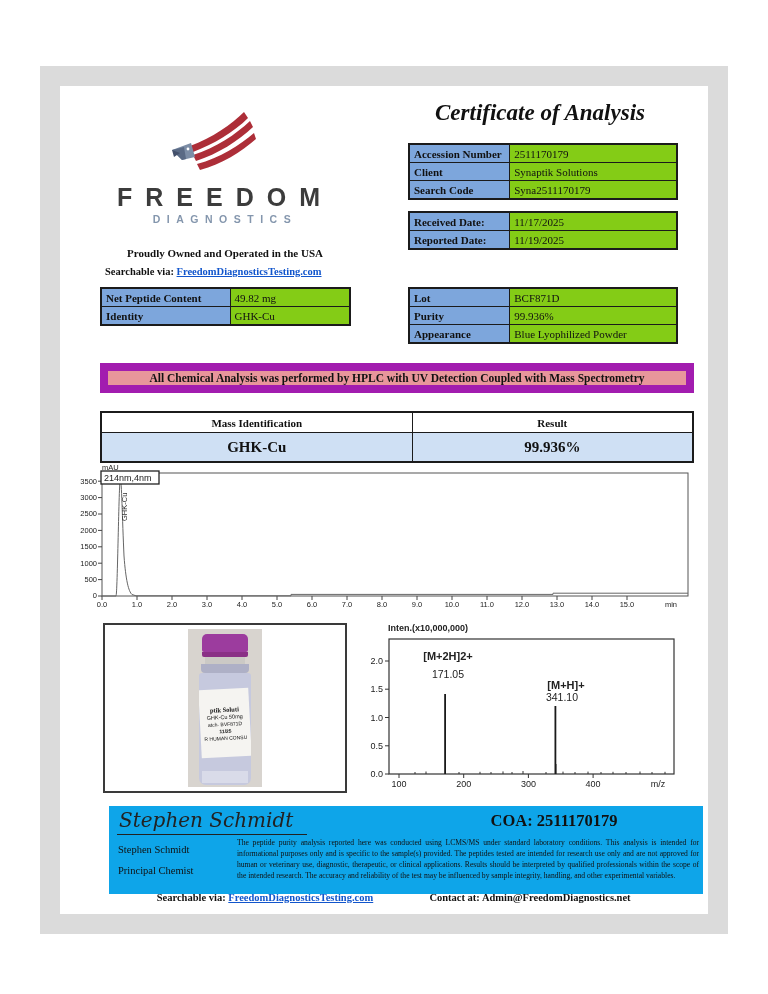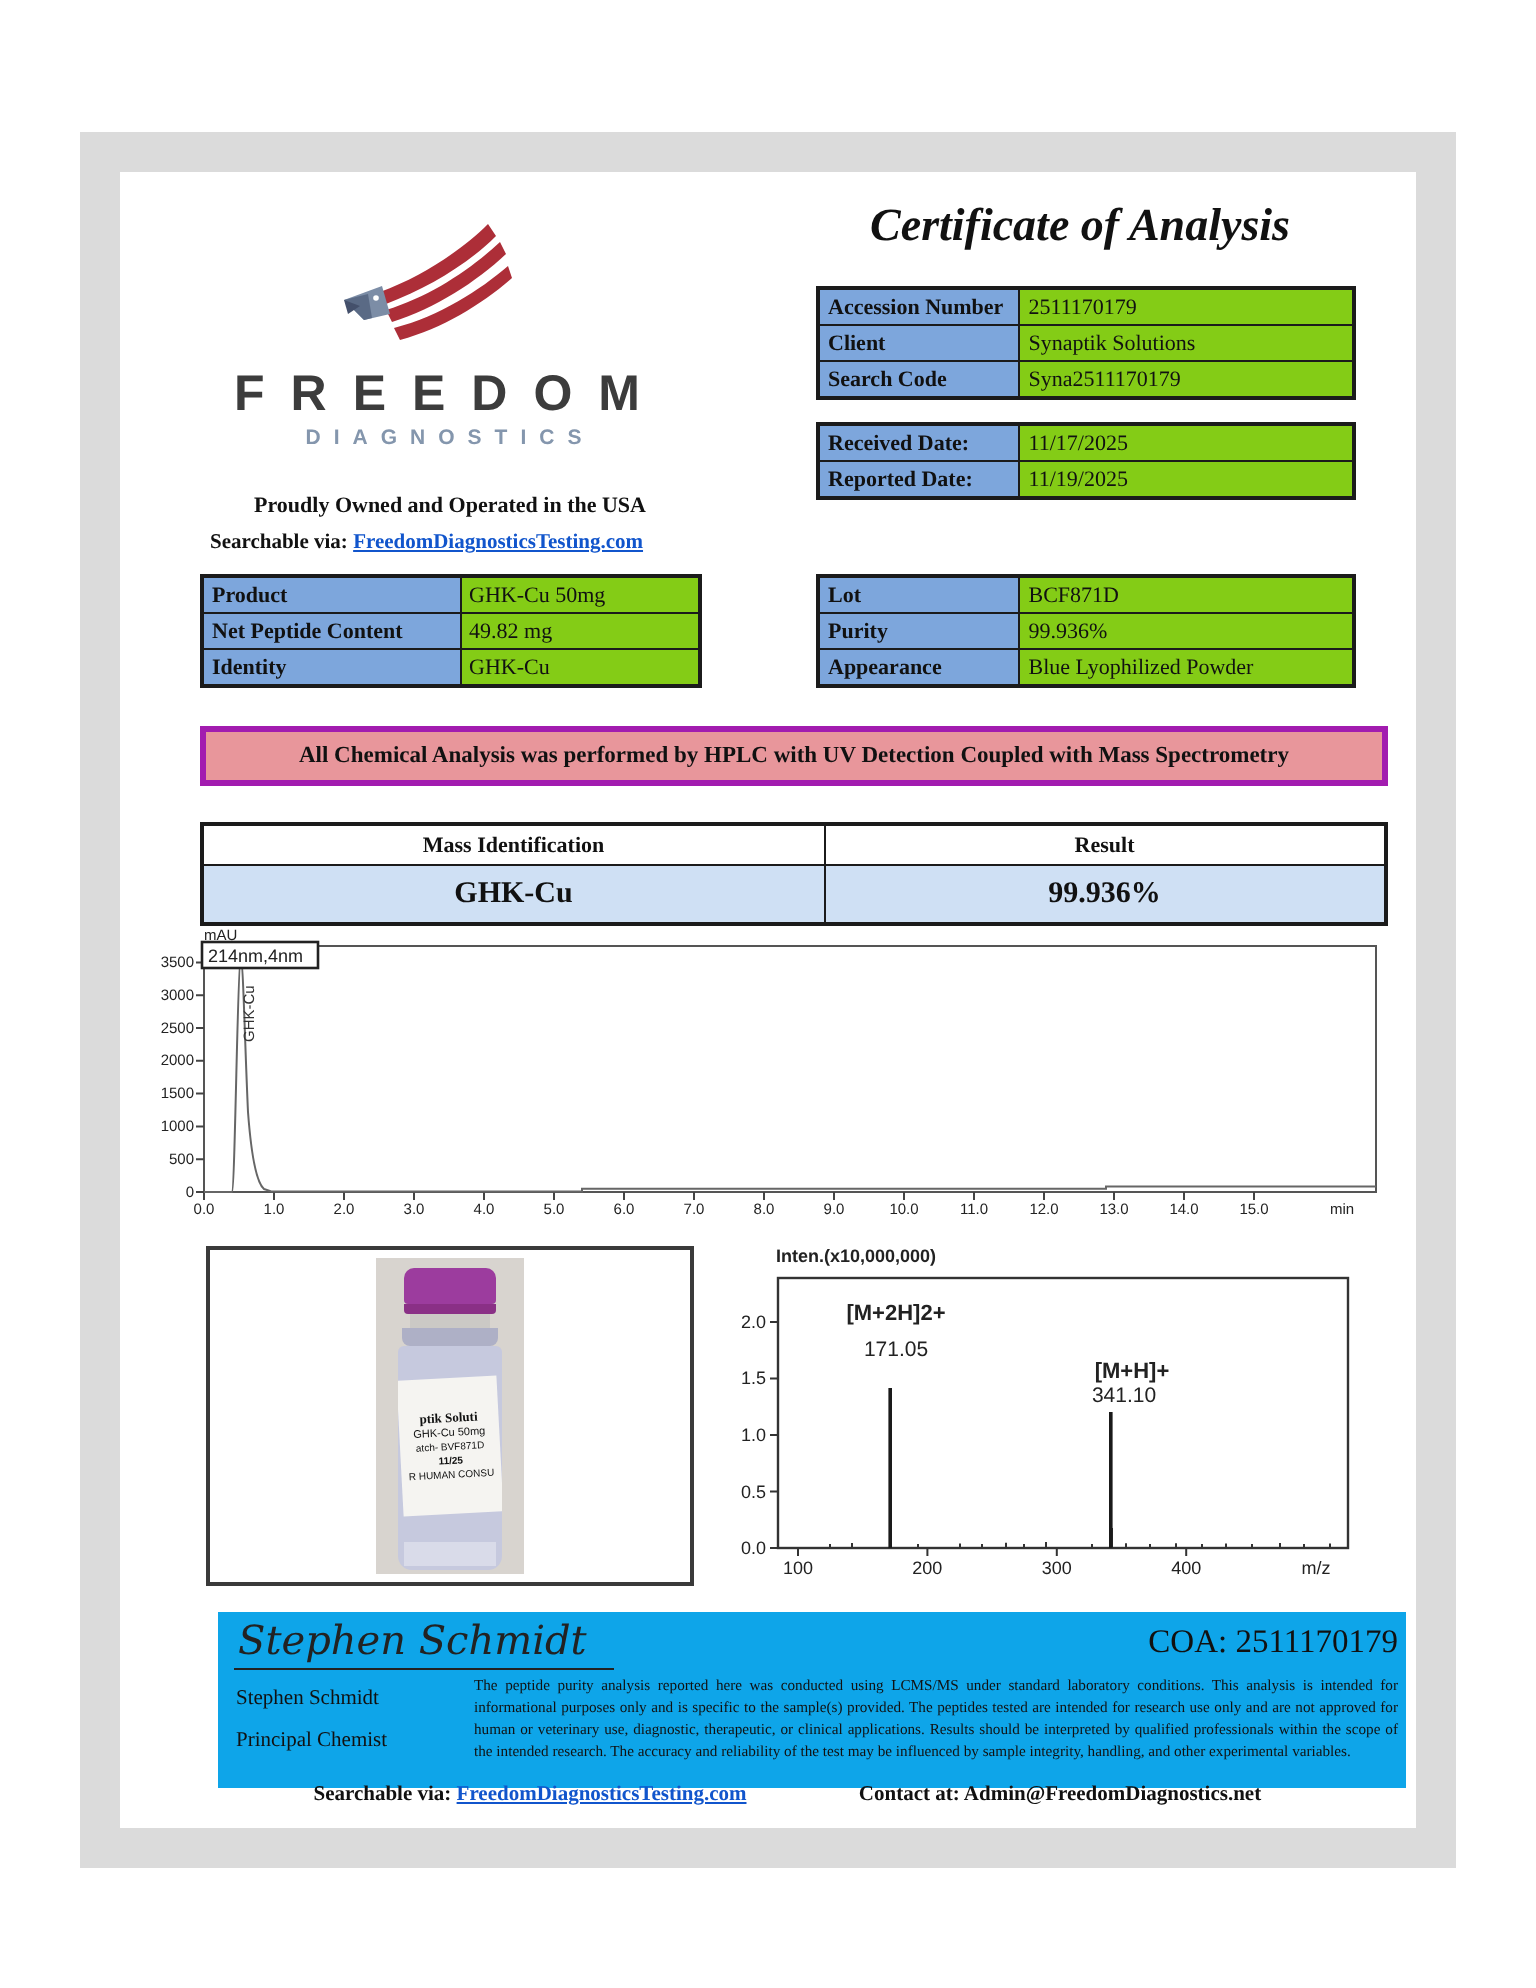--- a/index.html
+++ b/index.html
@@ -18,21 +18,21 @@
   .link{color:#1155CC;text-decoration:underline;}
 
   .title{left:320px;top:14px;width:320px;text-align:center;font-weight:bold;font-size:23px;font-style:italic;}
 
   table{border-collapse:collapse;font-size:11px;table-layout:fixed;}
   table.coa-t{border:2px solid #1b1b1b;}
   .coa-t td{border:1px solid #1b1b1b;height:17px;padding:0 4px;vertical-align:middle;overflow:hidden;white-space:nowrap;}
   td.lbl{background:#7DA6DC;font-weight:bold;font-family:Liberation Serif, serif;}
   td.val{background:#84cc16;}
 
-  .banner{left:40px;top:277px;width:594px;height:30px;background:#E8969B;border:3px solid #a21caf;
+  .banner{left:40px;top:277px;width:594px;height:30px;background:#E8969B;border:8px solid #a21caf;
           box-sizing:border-box;display:flex;align-items:center;justify-content:center;
           font-weight:bold;font-size:11.5px;text-align:center;}
 
   .mass-t{left:40px;top:325px;}
   .mass-t table{width:594px;border:2px solid #1b1b1b;}
   .mass-t td{border:1px solid #1b1b1b;text-align:center;}
   .mass-h{height:17px;font-weight:bold;font-size:11px;background:#fff;}
   .mass-v{height:26px;font-weight:bold;font-size:15px;background:#CFE0F4;}
 
   svg text{font-family:"Liberation Sans",sans-serif;fill:#222;}
@@ -55,21 +55,21 @@
   .vl1{font-weight:bold;font-size:6.5px;white-space:nowrap;}
   .vl2{font-size:5.5px;white-space:nowrap;font-family:"Liberation Sans",sans-serif;}
   .vl3{font-size:5px;white-space:nowrap;font-family:"Liberation Sans",sans-serif;}
   .vial-powder{position:absolute;bottom:2px;left:3px;right:3px;height:12px;background:#D9DBE9;}
 
   .sig-box{left:49px;top:720px;width:594px;height:88px;background:#0ea5e9;}
   .sig-script{position:absolute;left:8px;top:2px;font-family:"DejaVu Serif",serif;font-style:italic;
               font-size:20px;color:#222;border-bottom:1.5px solid #222;padding:0 14px 2px 2px;}
   .sig-name{position:absolute;left:9px;top:38px;font-size:10.5px;}
   .sig-role{position:absolute;left:9px;top:59px;font-size:10.5px;}
-  .coa-num{position:absolute;left:300px;top:5px;width:290px;text-align:right;font-weight:normal;font-size:16.5px;}
+  .coa-num{position:absolute;left:300px;top:5px;width:290px;text-align:center;font-weight:bold;font-size:16.5px;}
   .disclaimer{position:absolute;left:128px;top:31px;width:462px;font-size:7.6px;line-height:1.46;text-align:justify;}
 
   .footer-left{left:60px;top:806px;width:290px;text-align:center;font-weight:bold;font-size:10.5px;}
   .footer-right{left:340px;top:806px;width:260px;text-align:center;font-weight:bold;font-size:10.5px;}
 </style>
 </head>
 <body>
 
 <div class="frame">
 <div class="page">
@@ -130,24 +130,20 @@
           </tr>
   </tbody>
       </table>
 
   <table class="abs coa-t" style="left:40px;top:201px;width:251px;">
     <colgroup>
           <col style="width:128px;">
           <col style="width:119px;">
         </colgroup>
     <tbody>
-          <tr>
-      <td class="lbl">Product</td>
-      <td class="val">GHK-Cu 50mg</td>
-          </tr>
     <tr>
       <td class="lbl">Net Peptide Content</td>
       <td class="val">49.82 mg</td>
           </tr>
     <tr>
       <td class="lbl">Identity</td>
       <td class="val">GHK-Cu</td>
           </tr>
   </tbody>
       </table>

